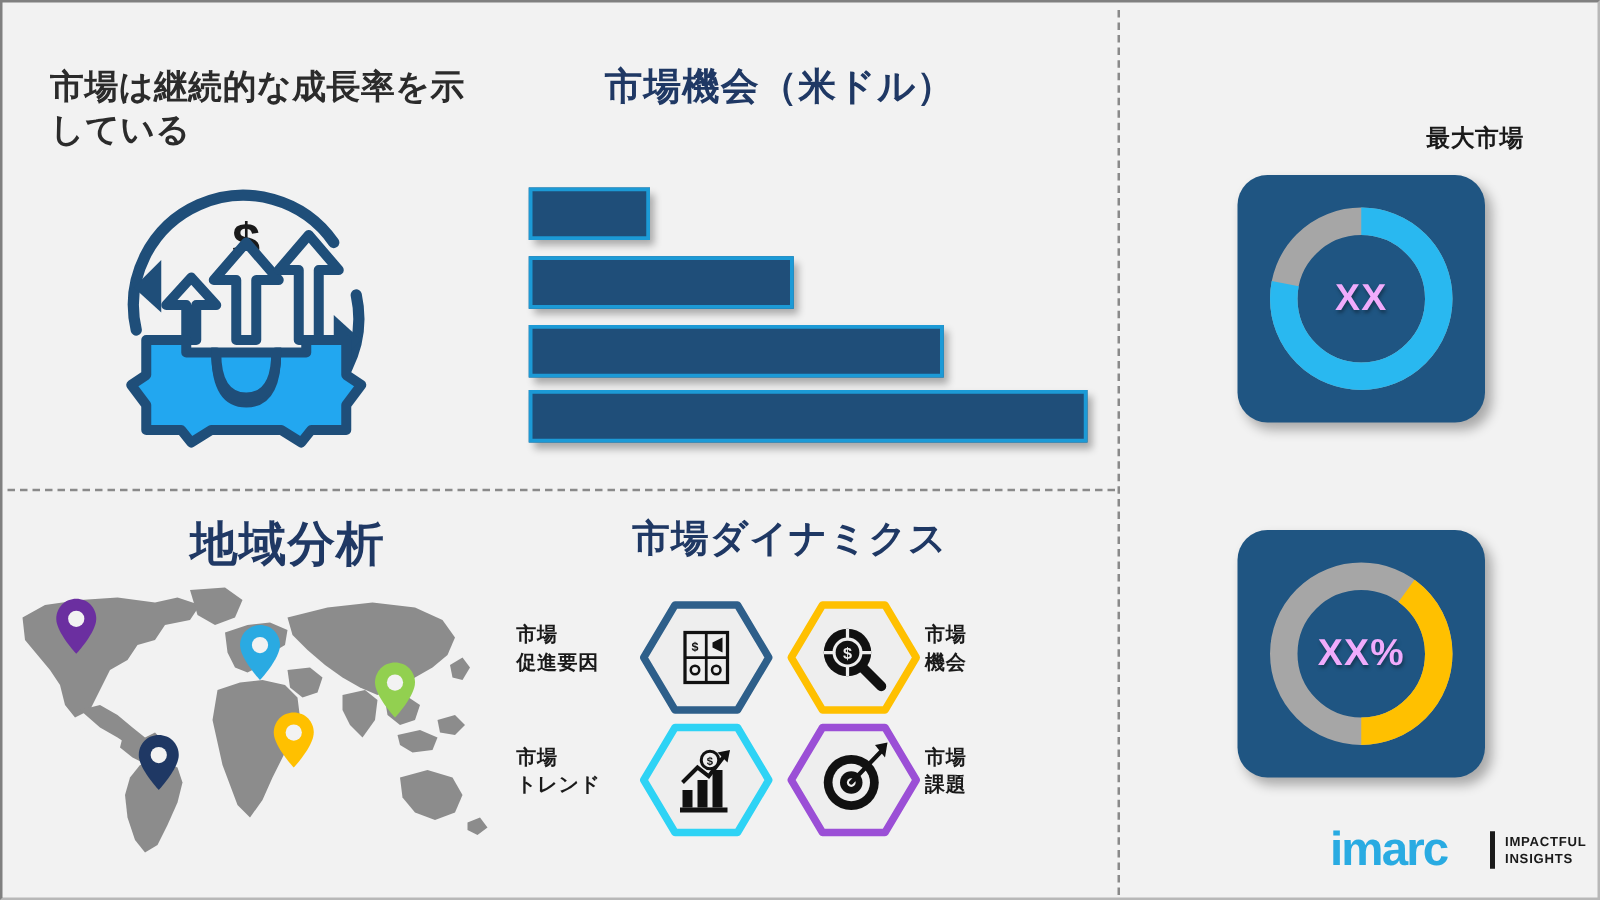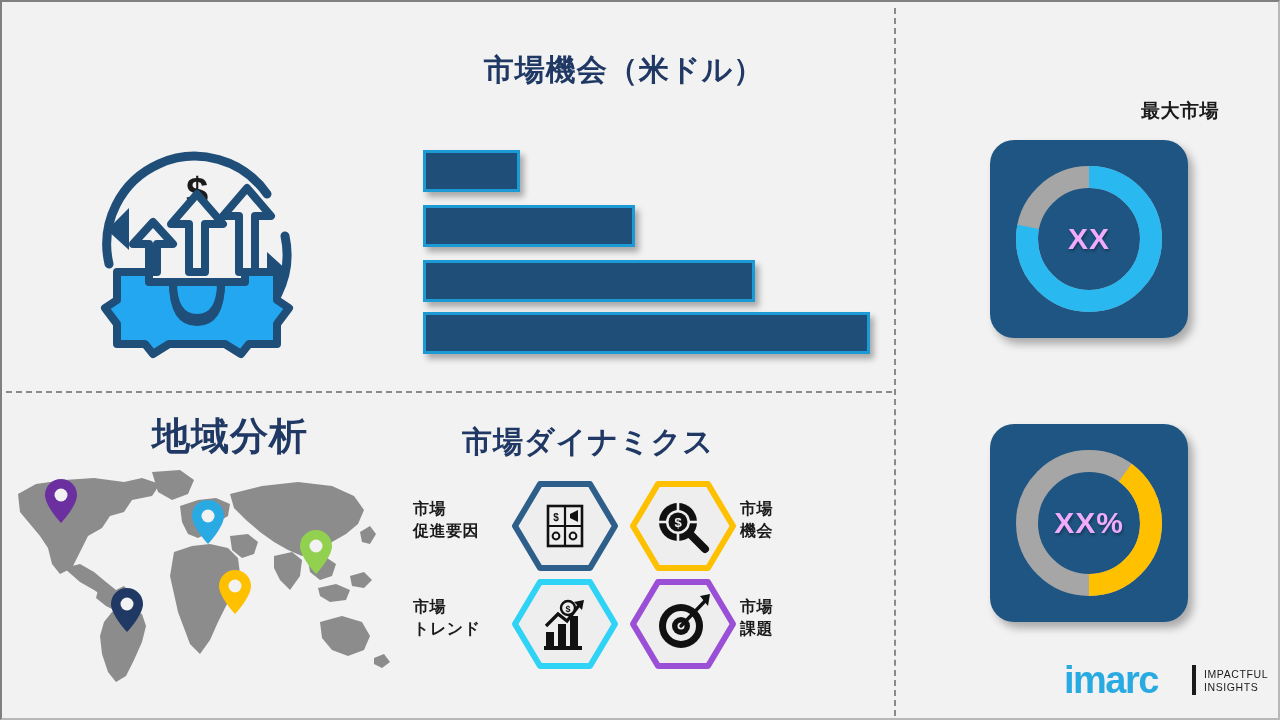--- a/index.html
+++ b/index.html
@@ -46,21 +46,21 @@
     position: absolute;
     color: #1f3864;
     font-weight: bold;
     line-height: 1.2;
     letter-spacing: 1px;
   }
 
   #growth-title { left: 38px; top: 50px; width: 350px; font-size: 27px; }
   #opportunity-title { left: 412px; top: 50px; width: 420px; font-size: 30px; text-align: center; }
   #regional-title { left: 150px; top: 412px; font-size: 38px; }
-  #dynamics-title { left: 460px; top: 422px; width: 340px; font-size: 30px; }
+  #dynamics-title { left: 460px; top: 412px; width: 340px; font-size: 30px; text-align: center; }
 
   .donut-title {
     position: absolute;
     width: 260px; left: 957px;
     text-align: right;
     color: #1a1a1a;
     font-weight: bold;
     font-size: 19px;
     letter-spacing: 0.5px;
   }
@@ -145,34 +145,35 @@
     font-size: 38px; font-weight: bold;
     color: #29abe2; letter-spacing: -1.5px;
     line-height: 1;
   }
   #logo-bar {
     position: absolute; left: 128px; top: 8px;
     width: 4px; height: 30px; background: #1a1a1a;
   }
   #logo-tag {
     position: absolute; left: 140px; top: 11px;
-    font-size: 10.5px; font-weight: normal;
+    font-size: 10.5px; font-weight: bold;
     color: #1a1a1a; line-height: 1.25;
     letter-spacing: 0.6px;
     white-space: pre-line;
   }
 </style>
 </head>
 <body>
 
 <div id="slide">
 
   <div class="divider-v"></div>
   <div class="divider-h"></div>
 
+  <div id="growth-title" class="heading-dark">市場は継続的な成長率を示している</div>
 
   <svg id="growth-icon" viewBox="0 0 240 235">
     <g fill="none" stroke="#1f4e79" stroke-width="9" stroke-linecap="round" stroke-linejoin="round">
 
       <path d="M 32 132 A 88 88 0 0 1 190 62"></path>
       <path d="M 208 104 A 88 88 0 0 1 52 176"></path>
     </g>
 
     <path d="M 30 98 L 52 76 L 52 118 Z" fill="#1f4e79"></path>
     <path d="M 212 140 L 190 162 L 190 120 Z" fill="#1f4e79"></path>

